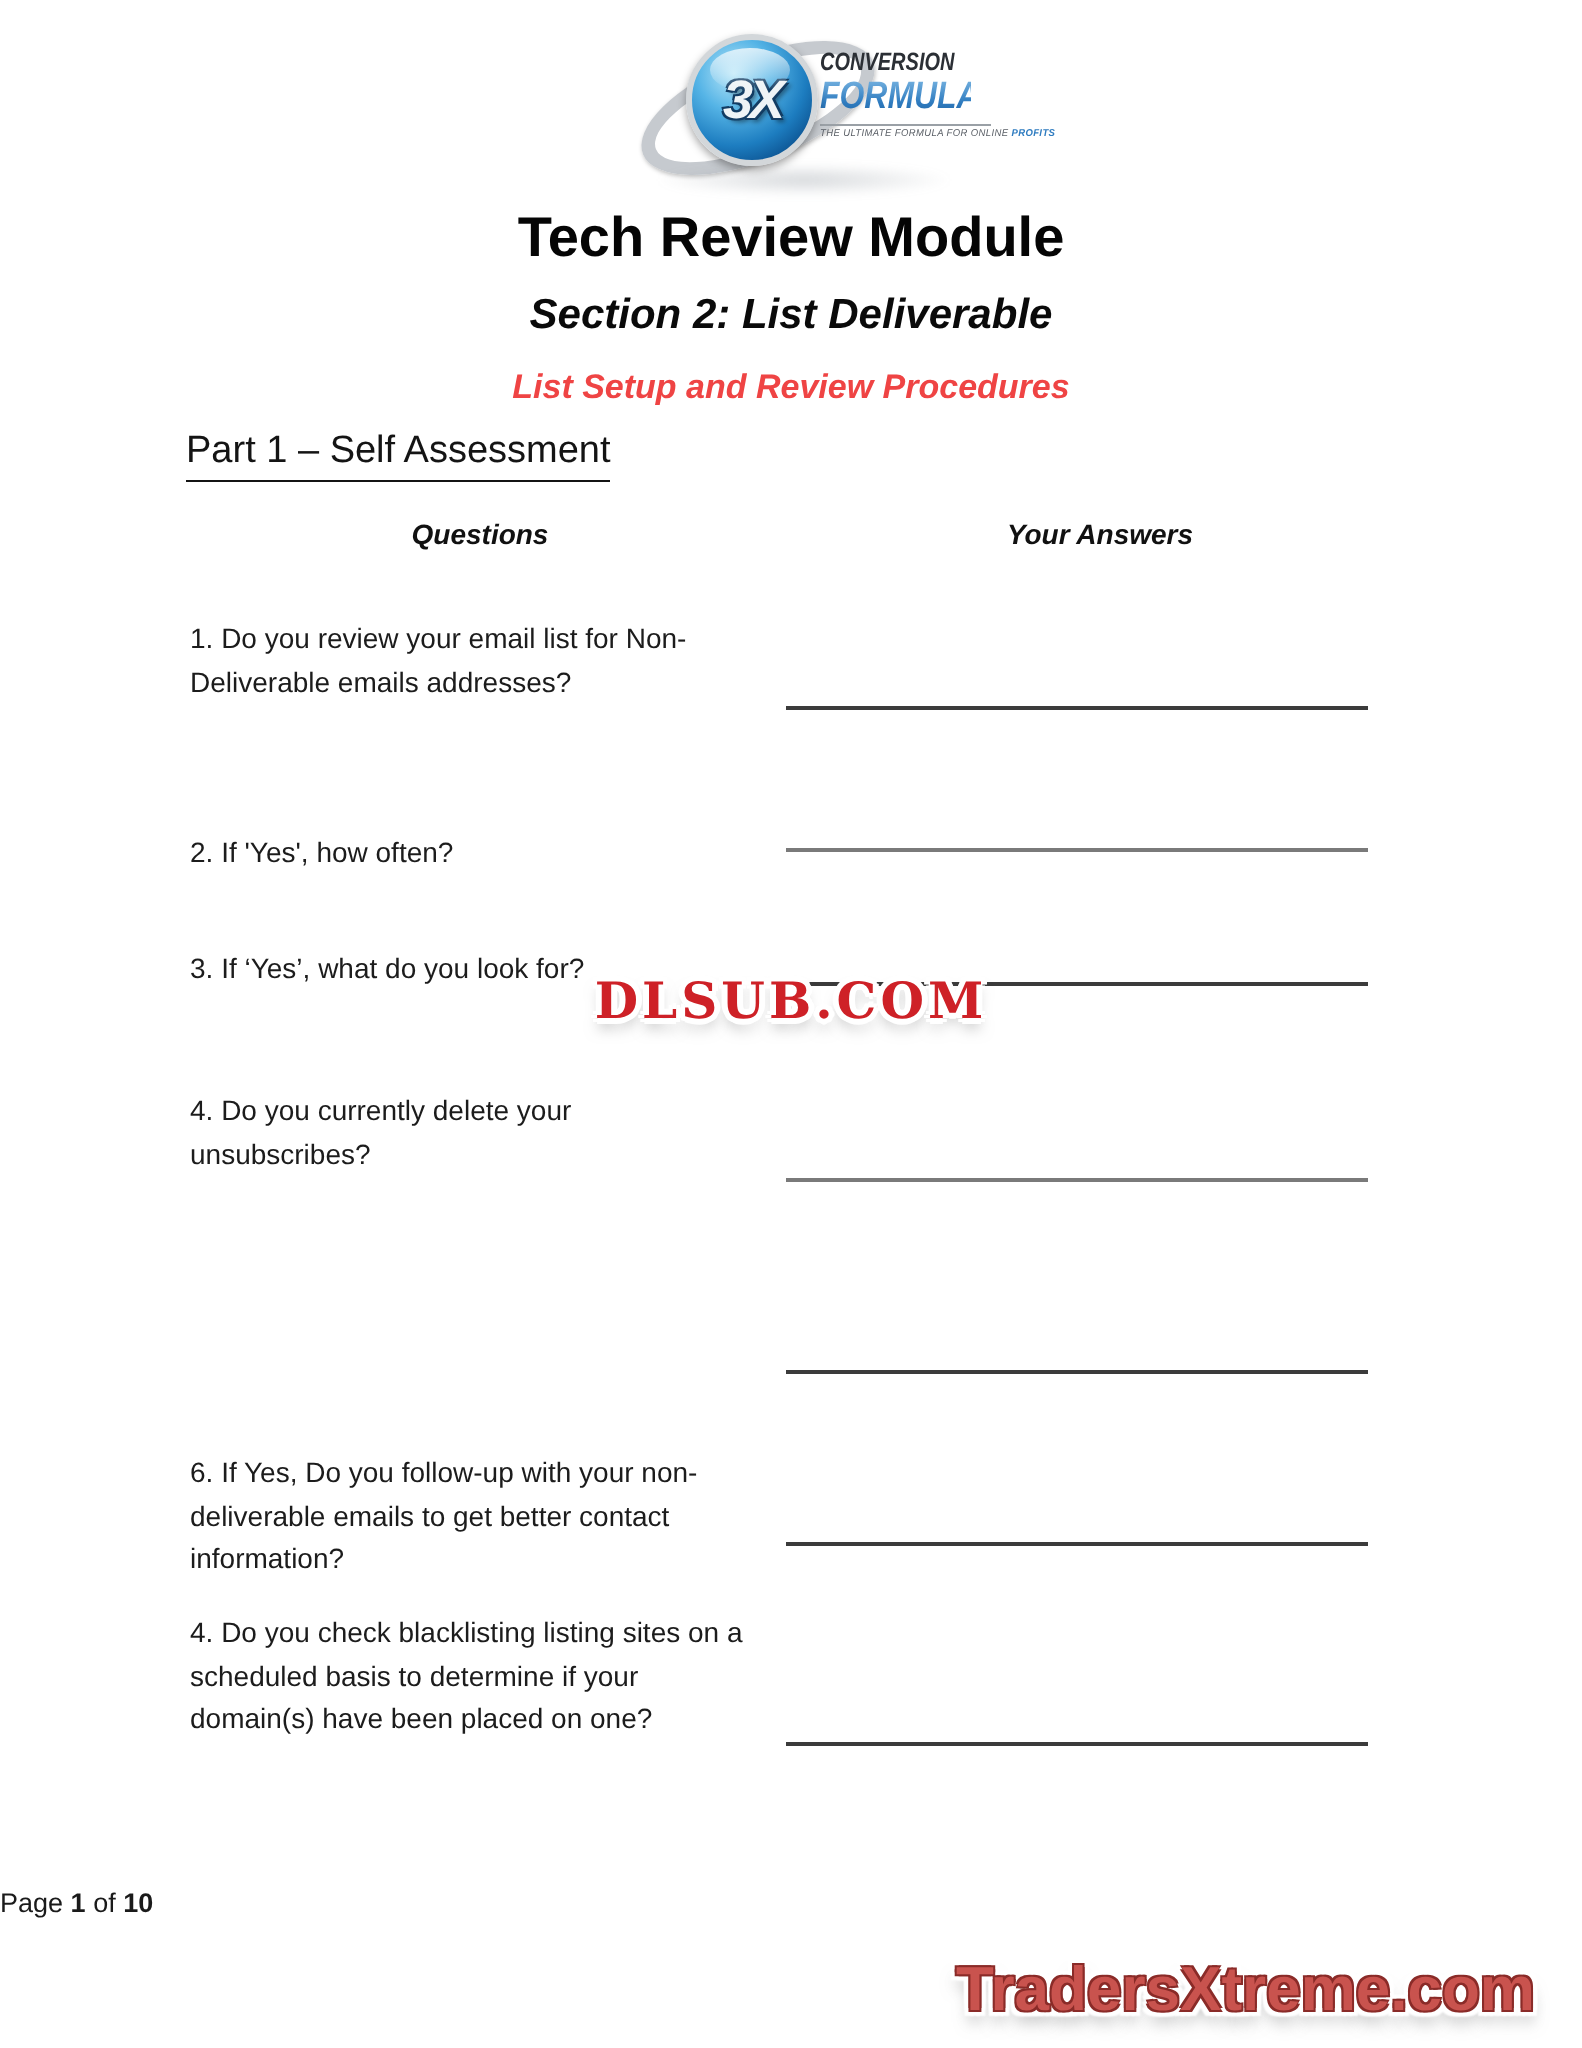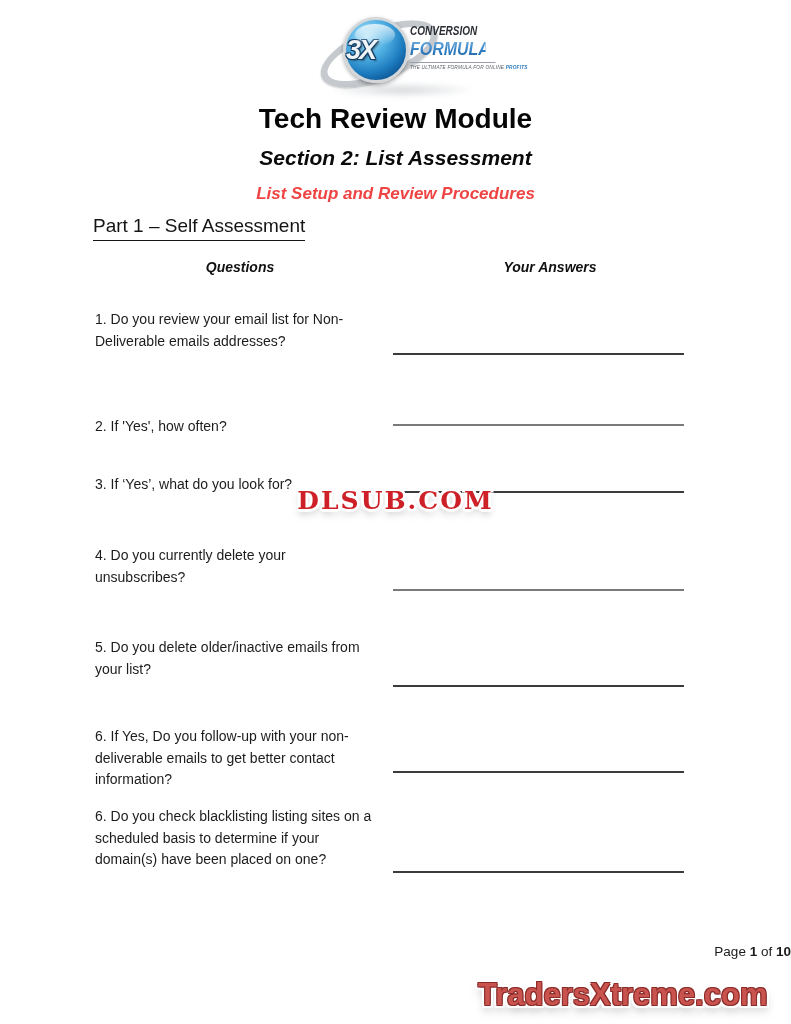--- a/index.html
+++ b/index.html
@@ -13,21 +13,21 @@
   .logo-ring{
     position:absolute;left:4px;top:20px;width:110px;height:38px;
     border:7px solid #c6cacf;border-radius:50%;
     box-shadow:0 1px 2px rgba(0,0,0,.25), inset 0 1px 1px rgba(255,255,255,.8);
     transform:rotate(-22deg);
   }
   .logo-sphere{
     position:absolute;left:30px;top:9px;width:60px;height:60px;border-radius:50%;
     background:radial-gradient(circle at 35% 28%,#b8e6f8 0%,#55b4e6 32%,#1d7dc0 62%,#0a4e8c 85%,#063a6d 100%);
     border:3px solid #d3d7da;box-shadow:0 2px 4px rgba(0,0,0,.35);
-    display:flex;align-items:center;justify-content:flex-start;z-index:2;
+    display:flex;align-items:center;justify-content:center;z-index:2;
   }
   .logo-sphere::before{
     content:"";position:absolute;left:9px;top:4px;width:40px;height:22px;border-radius:50%;
     background:linear-gradient(rgba(255,255,255,.75),rgba(255,255,255,0));
   }
   .logo-3x{
     font-style:italic;font-weight:bold;font-size:27px;letter-spacing:-2px;color:#eef3f6;
     text-shadow:1px 1px 0 #123c63,-1px -1px 0 #123c63,1px -1px 0 #123c63,-1px 1px 0 #123c63,2px 2px 2px rgba(0,0,0,.4);
   }
   .logo-text{position:absolute;left:97px;top:16px;width:90px;font-style:italic;}
@@ -100,21 +100,21 @@
     color:#1c1c1c;white-space:pre-line;}
   .q1{top:309px;} .q2{top:416px;} .q3{top:474px;} .q4{top:545px;}
   .q5{top:637px;} .q6{top:726px;} .q7{top:806px;}
 
   .ans{position:absolute;left:393px;width:291px;border-top:2px solid #3b3b3b;z-index:1;}
   .a1{top:353px;} .a2{top:424px;border-top-color:#7a7a7a;} .a3{top:491px;}
   .a4{top:589px;border-top-color:#7a7a7a;} .a5{top:685px;}
   .a6{top:771px;} .a7{top:871px;}
 
   
-  .footer{position:absolute;left:0;right:0;top:944px;text-align:right;
+  .footer{position:absolute;left:0;right:0;top:944px;text-align:left;
     font-size:13.5px;color:#1a1a1a;}
   .footer b{font-weight:bold;}
 </style>
 </head>
 <body>
 
 <div class="page">
 
   <div class="logo">
     <div class="logo-ring"></div>
@@ -126,39 +126,37 @@
       <div class="logo-line2">FORMULA</div>
       <div class="logo-tagline"><span>THE ULTIMATE FORMULA FOR ONLINE </span><span class="accent">PROFITS</span></div>
     </div>
     <div class="logo-reflection"></div>
   </div>
 
   <div class="wm-dlsub">DLSUB.COM</div>
   <div class="wm-traders">TradersXtreme.com</div>
 
   <div class="doc-title">Tech Review Module</div>
-  <div class="doc-section">Section 2: List Assessment</div>
+  <div class="doc-section">Section 2: List Deliverable</div>
   <div class="doc-subsection">List Setup and Review Procedures</div>
   <div class="doc-part">Part 1 – Self Assessment</div>
 
   <div class="col-head left">Questions</div>
   <div class="col-head right">Your Answers</div>
 
   <div class="q q1">1. Do you review your email list for Non-
 Deliverable emails addresses?</div>
   <div class="q q2">2. If 'Yes', how often?</div>
   <div class="q q3">3. If ‘Yes’, what do you look for?</div>
   <div class="q q4">4. Do you currently delete your
 unsubscribes?</div>
-  <div class="q q5">5. Do you delete older/inactive emails from
-your list?</div>
   <div class="q q6">6. If Yes, Do you follow-up with your non-
 deliverable emails to get better contact
 information?</div>
-  <div class="q q7">6. Do you check blacklisting listing sites on a
+  <div class="q q7">4. Do you check blacklisting listing sites on a
 scheduled basis to determine if your
 domain(s) have been placed on one?</div>
 
   <div class="ans a1"></div>
   <div class="ans a2"></div>
   <div class="ans a3"></div>
   <div class="ans a4"></div>
   <div class="ans a5"></div>
   <div class="ans a6"></div>
   <div class="ans a7"></div>

